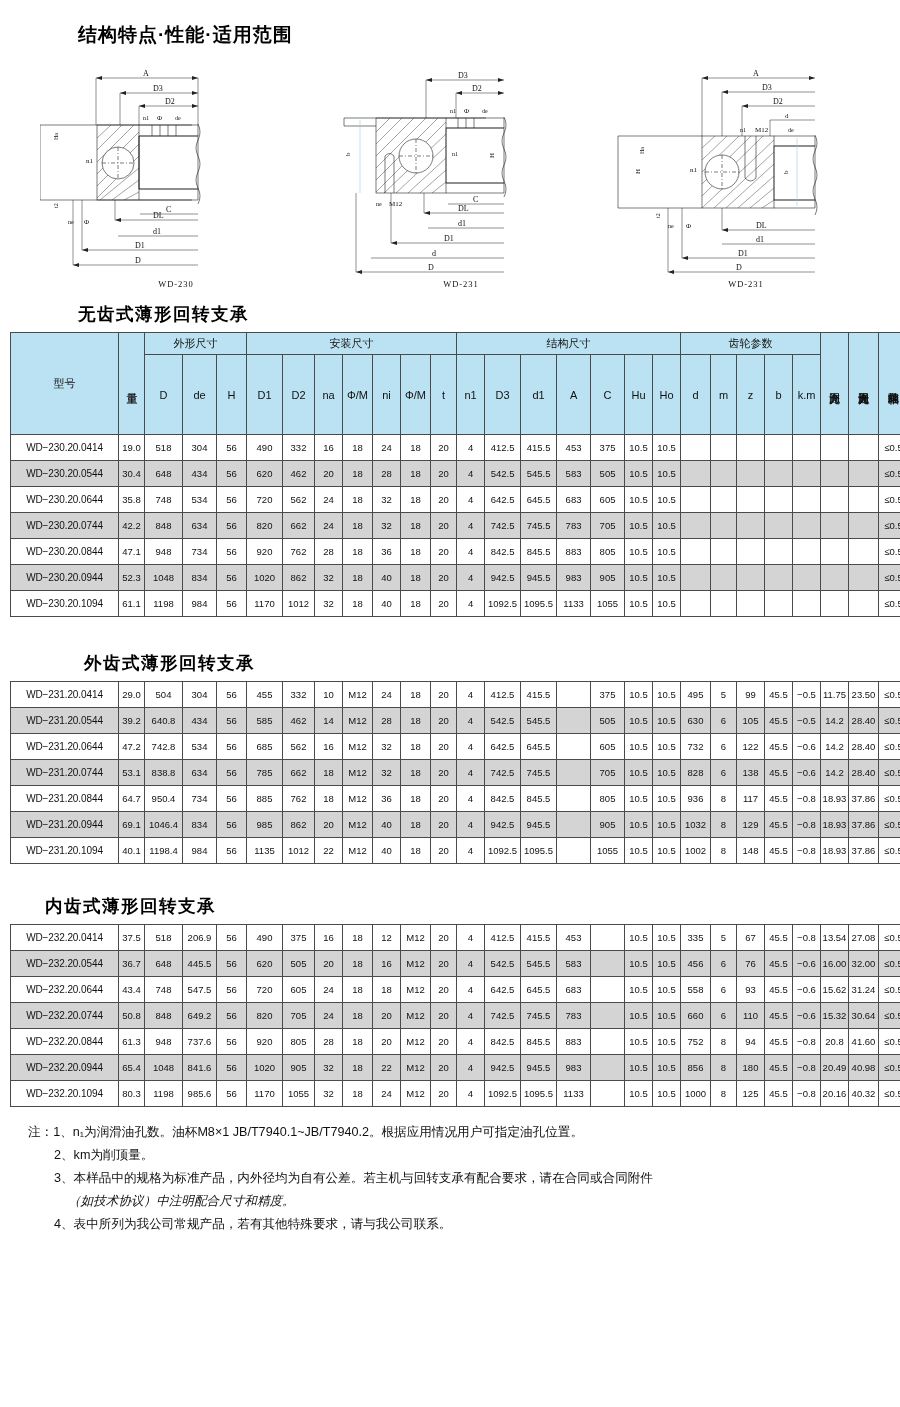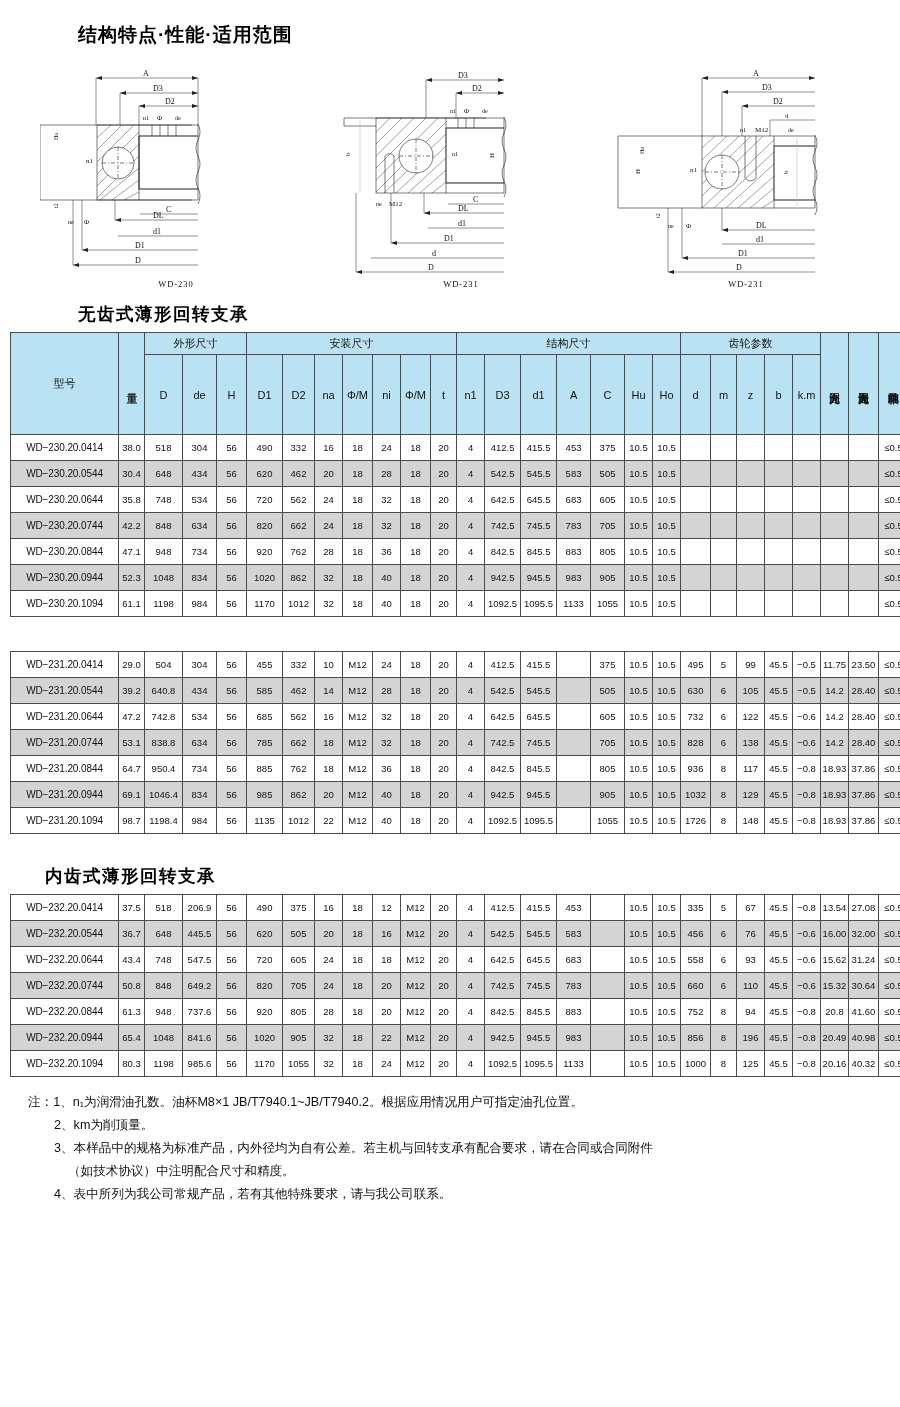--- a/index.html
+++ b/index.html
@@ -113,21 +113,21 @@
 
   
   .notes {
     padding: 14px 40px 0 28px;
     font-size: 12.6px;
     line-height: 23px;
     color: #111;
   }
   .notes .n { display: block; }
   .notes .ind { padding-left: 26px; }
-  .notes .ind2 { padding-left: 40px; }
+  .notes .ind2 { padding-left: 40px; font-style: italic; }
 </style>
 </head>
 <body>
 
 <div class="page">
 
   <div class="intro">
     <h1>结构特点·性能·适用范围</h1>
   </div>
 
@@ -419,21 +419,21 @@
           <th class="sub">d</th>
           <th class="sub">m</th>
           <th class="sub">z</th>
           <th class="sub">b</th>
           <th class="sub">k.m</th>
         </tr>
       </thead>
       <tbody>
           <tr>
             <td class="model">WD−230.20.0414</td>
-            <td>38.0</td>
+            <td>19.0</td>
             <td>518</td>
             <td>304</td>
             <td>56</td>
             <td>490</td>
             <td>332</td>
             <td>16</td>
             <td>18</td>
             <td>24</td>
             <td>18</td>
             <td>20</td>
@@ -626,20 +626,21 @@
             <td></td>
             <td></td>
             <td>≤0.5</td>
           </tr>
         </tbody>
     </table>
   </div>
 
   <div class="gap-b"></div>
 
+  <div class="sec-title t2">外齿式薄形回转支承</div>
   <div class="tbl-wrap">
     <table class="spec">
       <colgroup>
         <col style="width:108px">
           <col style="width:26px">
         <col style="width:38px">
           <col style="width:34px">
           <col style="width:30px">
         <col style="width:36px">
           <col style="width:32px">
@@ -834,39 +835,39 @@
             <td>8</td>
             <td>129</td>
             <td>45.5</td>
             <td>−0.8</td>
             <td>18.93</td>
             <td>37.86</td>
             <td>≤0.5</td>
           </tr>
           <tr>
             <td class="model">WD−231.20.1094</td>
-            <td>98.7</td>
+            <td>40.1</td>
             <td class="tnum">1198.4</td>
             <td>984</td>
             <td>56</td>
             <td>1135</td>
             <td>1012</td>
             <td>22</td>
             <td>M12</td>
             <td>40</td>
             <td>18</td>
             <td>20</td>
             <td>4</td>
             <td class="tnum">1092.5</td>
             <td class="tnum">1095.5</td>
             <td></td>
             <td>1055</td>
             <td>10.5</td>
             <td>10.5</td>
-            <td>1726</td>
+            <td>1002</td>
             <td>8</td>
             <td>148</td>
             <td>45.5</td>
             <td>−0.8</td>
             <td>18.93</td>
             <td>37.86</td>
             <td>≤0.5</td>
           </tr>
         </tbody>
     </table>
@@ -1067,21 +1068,21 @@
             <td>20</td>
             <td>4</td>
             <td>942.5</td>
             <td>945.5</td>
             <td>983</td>
             <td></td>
             <td>10.5</td>
             <td>10.5</td>
             <td>856</td>
             <td>8</td>
-            <td>196</td>
+            <td>180</td>
             <td>45.5</td>
             <td>−0.8</td>
             <td>20.49</td>
             <td>40.98</td>
             <td>≤0.5</td>
           </tr>
           <tr>
             <td class="model">WD−232.20.1094</td>
             <td>80.3</td>
             <td>1198</td>

